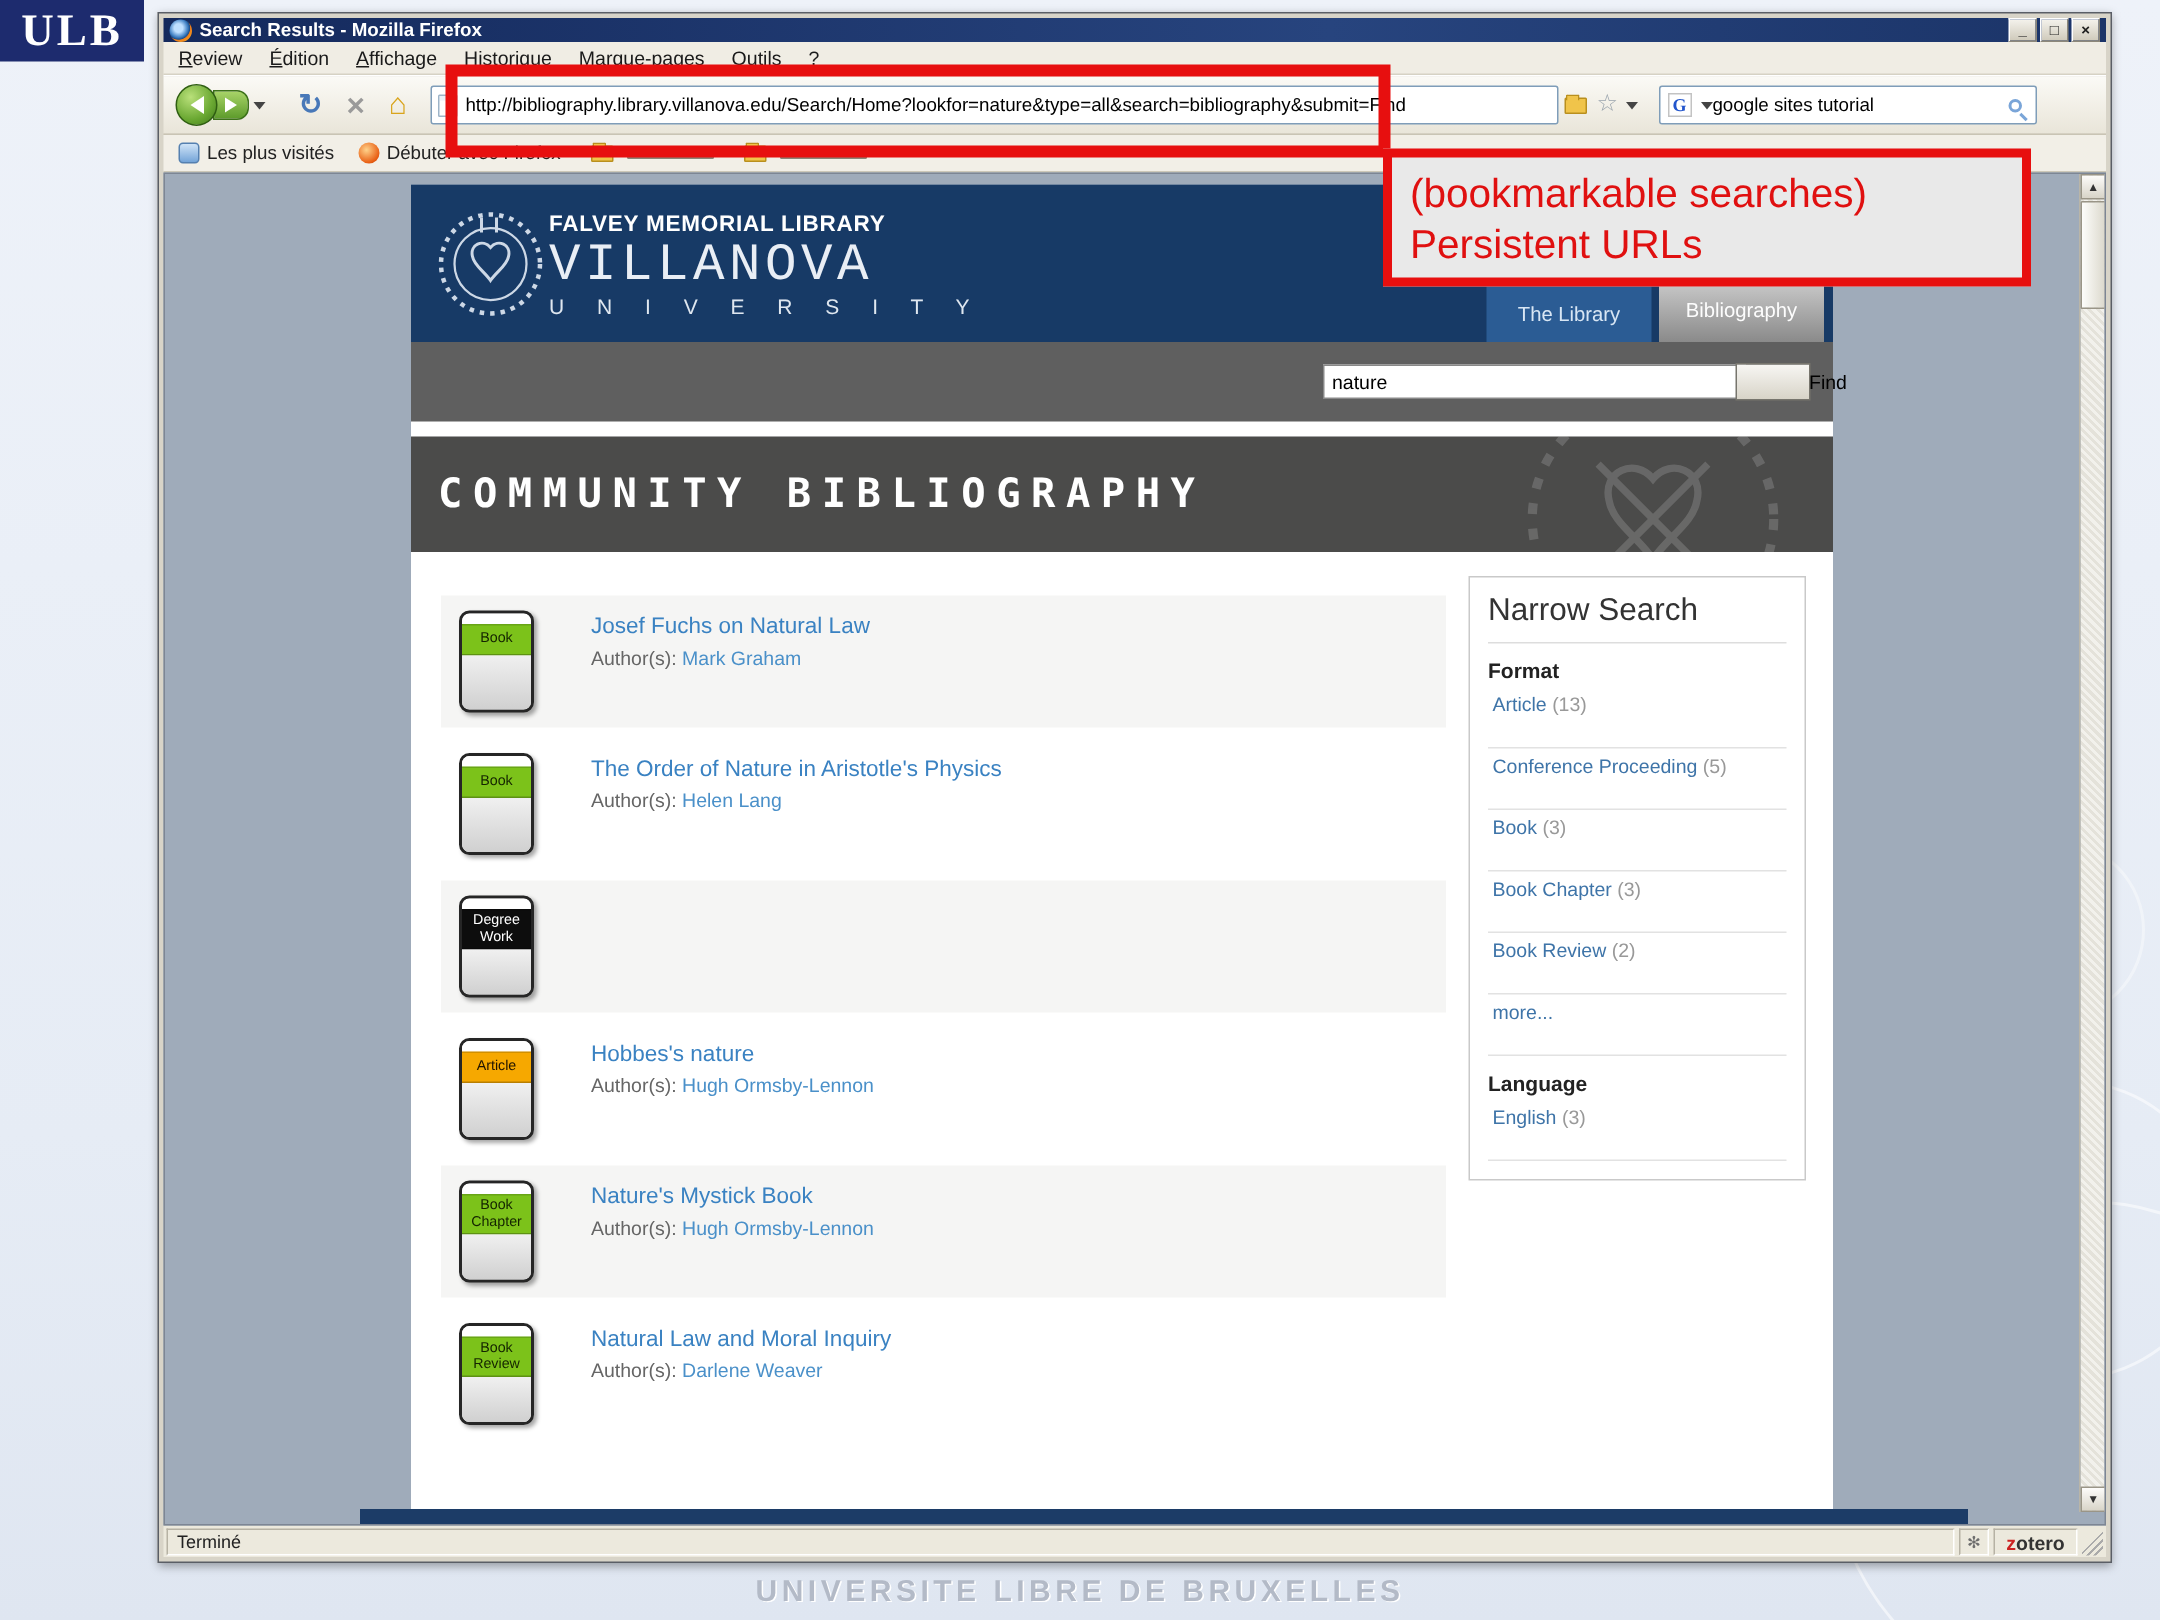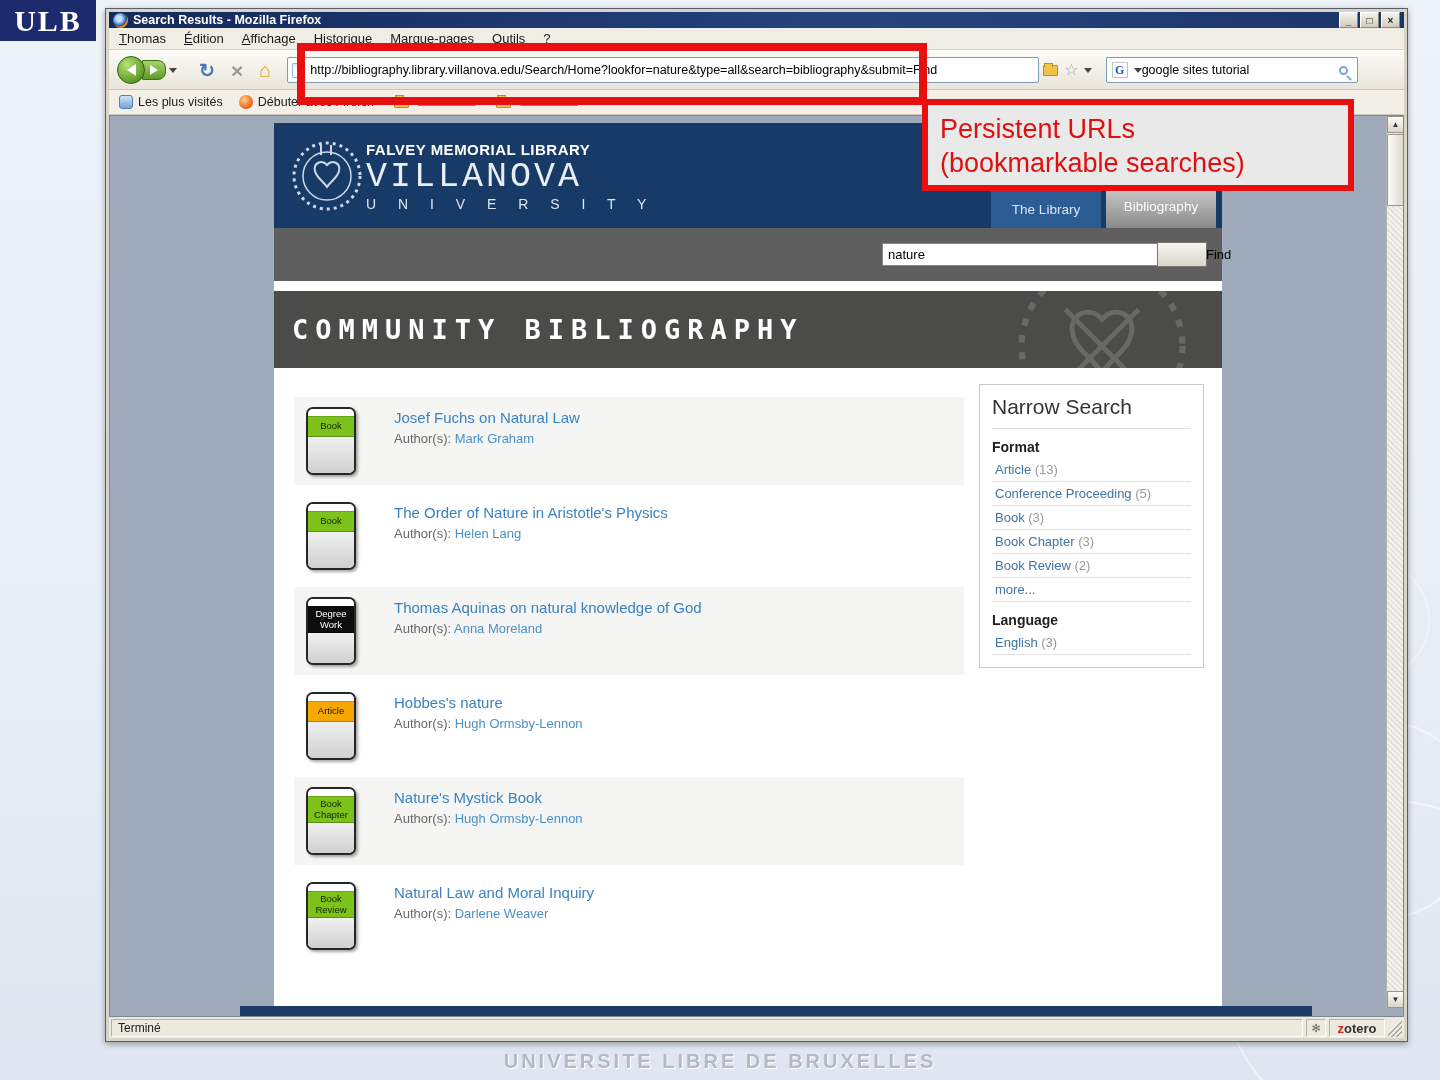--- a/index.html
+++ b/index.html
@@ -132,21 +132,21 @@
   .band.black { background:#0d0d0d; color:#fff; }
   .card .crest { flex:1; background:linear-gradient(#f0f0f0,#d0d0d0); }
   .rtext { margin-left:38px; padding-top:2px; }
   .rtitle { font-size:15px; color:#3a82c2; margin-bottom:5px; }
   .rauthor { font-size:13px; color:#666; }
   .rauthor a { color:#4a90c9; text-decoration:none; }
 
   .narrow { position:absolute; left:705px; top:16px; width:225px; background:#fff; border:1px solid #c9c9c9; padding:10px 12px 12px; }
   .narrow-title { font-size:21px; color:#333; padding-bottom:9px; border-bottom:1px solid #ddd; }
   .nsec-head { font-size:14px; font-weight:bold; color:#222; margin-top:10px; padding-bottom:3px; }
-  .nitem { font-size:13px; padding:4px 0 4px 3px; border-bottom:1px solid #e2e2e2; }
+  .nitem { font-size:13px; padding:4px 0 21px 3px; border-bottom:1px solid #e2e2e2; }
   .nitem a { color:#3e74a8; text-decoration:none; }
   .nitem .cnt { color:#999; }
 
   .statusbar { height:21px; background:#ece9dd; display:flex; align-items:stretch; gap:3px; padding:2px 2px 1px; font-size:12px; color:#222; }
   .st-main { flex:1; border:1px solid #b6b2a4; border-bottom-color:#fff; border-right-color:#fff; display:flex; align-items:center; padding:0 6px; }
   .st-zicon { width:20px; border:1px solid #b6b2a4; border-bottom-color:#fff; border-right-color:#fff;
     display:flex; align-items:center; justify-content:center; color:#6d6d6d; font-size:11px; }
   .st-zotero { width:56px; border:1px solid #b6b2a4; border-bottom-color:#fff; border-right-color:#fff;
     display:flex; align-items:center; justify-content:center; font-size:13px; font-weight:bold; color:#333; }
   .st-zotero .z { color:#cc2222; }
@@ -172,21 +172,21 @@
 <div class="window">
   <div class="titlebar">
     <span class="ff-icon"></span>
     <span class="title-text">Search Results - Mozilla Firefox</span>
     <span class="winbtn">_</span>
     <span class="winbtn">□</span>
     <span class="winbtn">×</span>
   </div>
 
   <div class="menubar">
-    <span class="menu-item">Thomas</span>
+    <span class="menu-item">Review</span>
     <span class="menu-item">Édition</span>
     <span class="menu-item">Affichage</span>
     <span class="menu-item">Historique</span>
     <span class="menu-item">Marque-pages</span>
     <span class="menu-item">Outils</span>
     <span class="menu-item">?</span>
   </div>
 
   <div class="navbar">
     <span class="backfwd">
@@ -298,24 +298,20 @@
               <div class="rauthor"><span>Author(s):</span> <a href="#">Helen Lang</a></div>
             </span>
           </div>
 
           <div class="rrow alt">
             <span class="card">
                 <span class="ctop"></span>
                 <span class="band black">Degree Work</span>
                 <span class="crest"></span>
               </span>
-            <span class="rtext">
-              <div class="rtitle">Thomas Aquinas on natural knowledge of God</div>
-              <div class="rauthor"><span>Author(s):</span> <a href="#">Anna Moreland</a></div>
-            </span>
           </div>
 
           <div class="rrow">
             <span class="card">
                 <span class="ctop"></span>
                 <span class="band orange">Article</span>
                 <span class="crest"></span>
               </span>
             <span class="rtext">
               <div class="rtitle">Hobbes's nature</div>
@@ -378,15 +374,15 @@
     <span class="st-zotero">
         <span class="z">z</span>
         <span>otero</span>
       </span>
     <span class="grip"></span>
   </div>
 </div>
 
 <div class="red-urlbox"></div>
 <div class="red-callout">
+  <div>(bookmarkable searches)</div>
   <div>Persistent URLs</div>
-  <div>(bookmarkable searches)</div>
 </div>
 
 </body></html>

